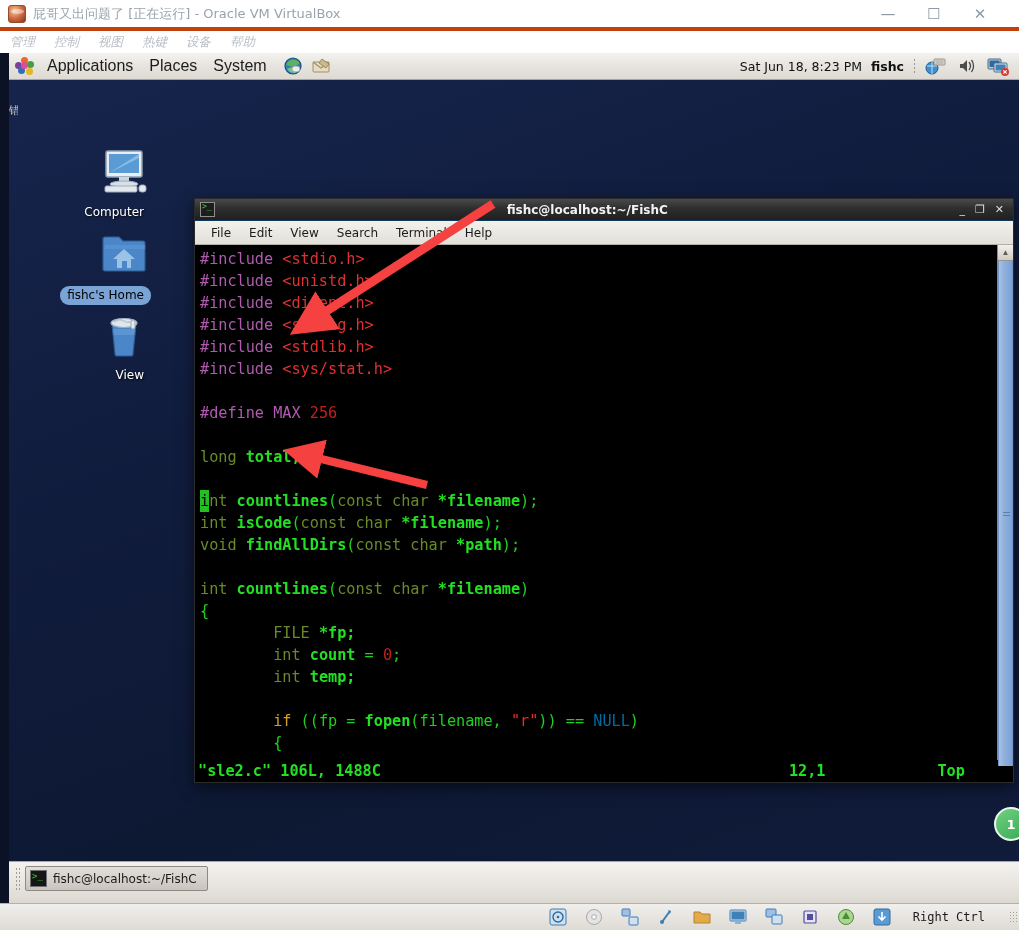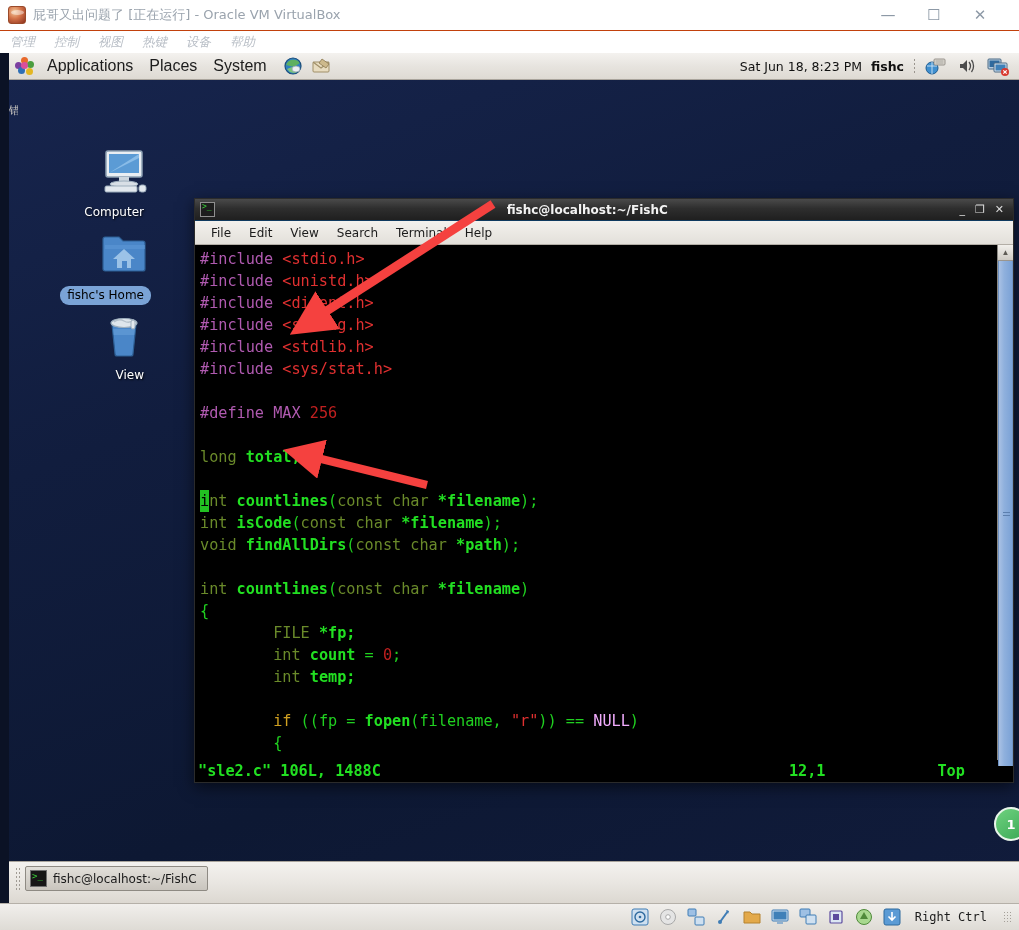--- a/index.html
+++ b/index.html
@@ -16,21 +16,21 @@
     display: flex; flex-direction: column;
     background: #ffffff;
   }
 
   
   #vb-titlebar {
     height: 31px; flex: 0 0 31px;
     background: #ffffff;
     display: flex; align-items: center;
     padding-left: 8px;
-    border-bottom: 1px solid #c2410c;
+    border-bottom: 4px solid #c2410c;
   }
   #vb-app-icon {
     width: 18px; height: 18px; margin-right: 7px;
     border-radius: 3px;
     background: radial-gradient(circle at 35% 30%, #f3c89a 0%, #d4744a 45%, #8b2f1c 100%);
     border: 1px solid #9a4a2a;
     position: relative; flex: 0 0 18px;
   }
   #vb-app-icon::after {
     content: ""; position: absolute; left: 2px; top: 3px;
@@ -189,21 +189,21 @@
   }
   .cline { padding-left: 3px; height: 22px; }
   
   .c-pre   { color: #b05ab0; }          
   .c-str   { color: #e03030; }          
   .c-num   { color: #c02020; }          
   .c-type  { color: #6a8a2a; }          
   .c-ident { color: #22e022; font-weight: bold; }  
   .c-plain { color: #20d020; }          
   .c-cond  { color: #d0a020; }          
-  .c-const { color: #f0abfc; }          
+  .c-const { color: #0369a1; }          
   .c-qstr  { color: #e03030; }
   .cursor {
     background: #22c022; color: #000000;
     display: inline-block;
   }
   #term-status {
     position: absolute; left: 0; right: 0; bottom: 0; height: 22px;
     font-family: "DejaVu Sans Mono", monospace; font-size: 15.2px;
     color: #22e022; font-weight: bold; background: #000;
     white-space: pre; padding-left: 3px; line-height: 22px;
@@ -275,21 +275,21 @@
     display: flex; align-items: center; justify-content: center;
     font-family: "DejaVu Sans", sans-serif;
   }
 
   
   #vb-statusbar {
     height: 27px; flex: 0 0 27px;
     background: linear-gradient(#f1efec, #dedbd5);
     border-top: 1px solid #b5b0a8;
     display: flex; align-items: center; justify-content: flex-end;
-    padding-right: 6px; gap: 10px;
+    gap: 18px;
   }
   .vb-status-icon {
     width: 18px; height: 18px; position: relative;
     border-radius: 2px;
   }
   #vb-hostkey {
     font-size: 12px; color: #1b1b1b; margin-left: 4px; white-space: nowrap;
     font-family: "DejaVu Sans Mono", monospace;
   }
   #vb-resize-grip {

